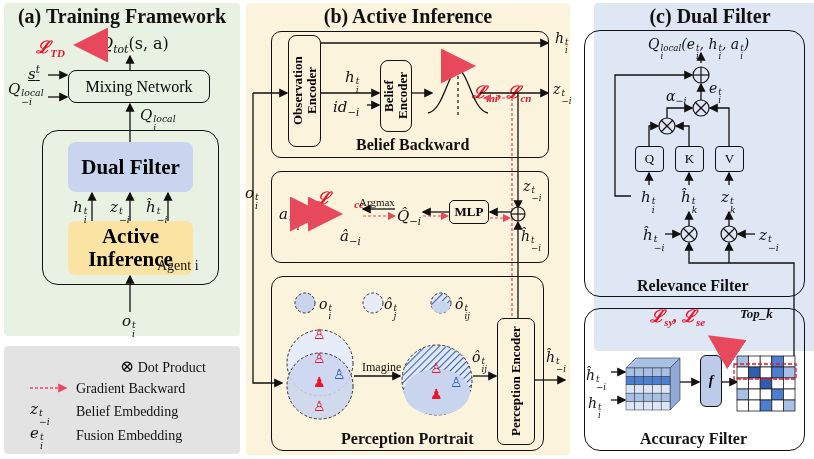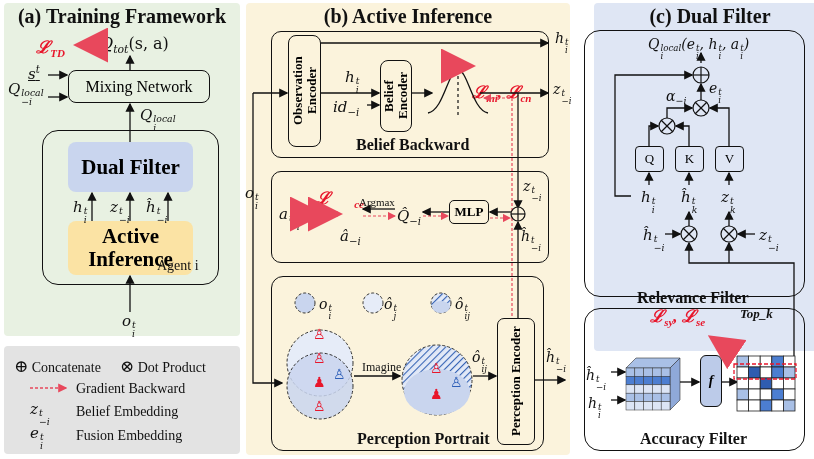--- a/index.html
+++ b/index.html
@@ -71,23 +71,20 @@
         <span>t</span>
         <span>−i</span>
       </span></div>
   <div class="lbl" style="left:157px;top:258px;font-size:14px;">Agent i</div>
   <div class="lbl m" style="left:122px;top:312px;font-size:15px;">o<span class="ss">
         <span>t</span>
         <span>i</span>
       </span></div>
 
   <div class="panel" style="left:4px;top:346px;width:236px;height:108px;background:#e3e3e3;"></div>
-  <div class="lbl" style="left:14px;top:356px;font-size:14px;">
-    <span style="font-size:17px;">⊕</span> <span>Concatenate</span>
-  </div>
   <div class="lbl" style="left:120px;top:356px;font-size:14px;">
     <span style="font-size:17px;">⊗</span> <span>Dot Product</span>
   </div>
   <div class="lbl" style="left:76px;top:381px;font-size:14px;">Gradient Backward</div>
   <div class="lbl m" style="left:30px;top:400px;font-size:15px;">z<span class="ss">
         <span>t</span>
         <span>−i</span>
       </span></div>
   <div class="lbl" style="left:76px;top:404px;font-size:14px;">Belief Embedding</div>
   <div class="lbl m" style="left:30px;top:424px;font-size:15px;">e<span class="ss">
@@ -149,21 +146,21 @@
       </span></div>
   <div class="lbl m" style="left:521px;top:228px;font-size:14px;">ĥ<span class="ss">
         <span>t</span>
         <span>−i</span>
       </span></div>
 
   <div class="box" style="left:271px;top:276px;width:273px;height:175px;border-radius:12px;"></div>
   <div class="box vert" style="left:497px;top:318px;width:38px;height:127px;border-radius:7px;font-size:13px;line-height:14px;">
     <span>Perception Encoder</span>
   </div>
-  <div class="lbl bold" style="left:357px;top:430px;font-size:16px;">Perception Portrait</div>
+  <div class="lbl bold" style="left:341px;top:430px;font-size:16px;">Perception Portrait</div>
   <div class="lbl m" style="left:319px;top:296px;font-size:14px;">o<span class="ss">
         <span>t</span>
         <span>i</span>
       </span></div>
   <div class="lbl m" style="left:384px;top:296px;font-size:14px;">ô<span class="ss">
         <span>t</span>
         <span>j</span>
       </span></div>
   <div class="lbl m" style="left:455px;top:296px;font-size:14px;">ô<span class="ss">
         <span>t</span>
@@ -228,21 +225,21 @@
         <span>k</span>
       </span></div>
   <div class="lbl m" style="left:643px;top:226px;font-size:15px;">ĥ<span class="ss">
         <span>t</span>
         <span>−i</span>
       </span></div>
   <div class="lbl m" style="left:759px;top:226px;font-size:15px;">z<span class="ss">
         <span>t</span>
         <span>−i</span>
       </span></div>
-  <div class="lbl bold" style="left:637px;top:277px;font-size:16px;margin-top:12px;">Relevance Filter</div>
+  <div class="lbl bold" style="left:637px;top:277px;font-size:16px;">Relevance Filter</div>
 
   <div class="lbl" style="left:650px;top:304px;font-size:17px;">
     <span class="red">ℒ</span><span class="red" style="font-size:11px;vertical-align:-4px;">sy</span><span class="red">, </span><span class="red">ℒ</span><span class="red" style="font-size:11px;vertical-align:-4px;">se</span>
   </div>
   <div class="lbl bold m" style="left:740px;top:306px;font-size:13px;font-family:'Liberation Serif',serif;">Top_k</div>
   <div class="lbl m" style="left:586px;top:367px;font-size:14px;">ĥ<span class="ss">
         <span>t</span>
         <span>−i</span>
       </span></div>
   <div class="lbl m" style="left:588px;top:395px;font-size:14px;">h<span class="ss">

